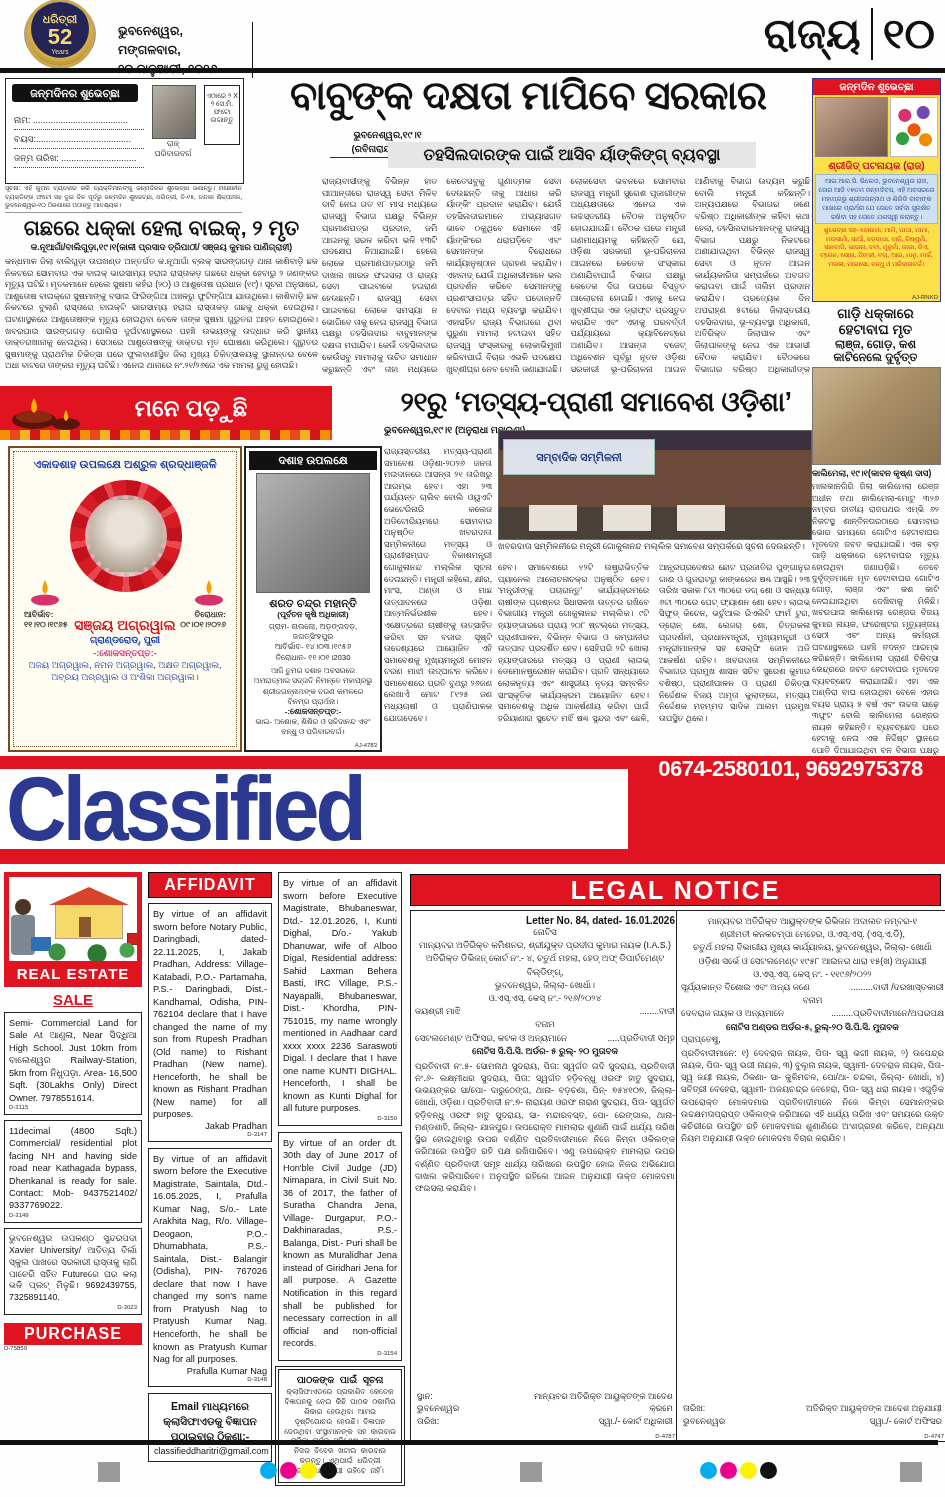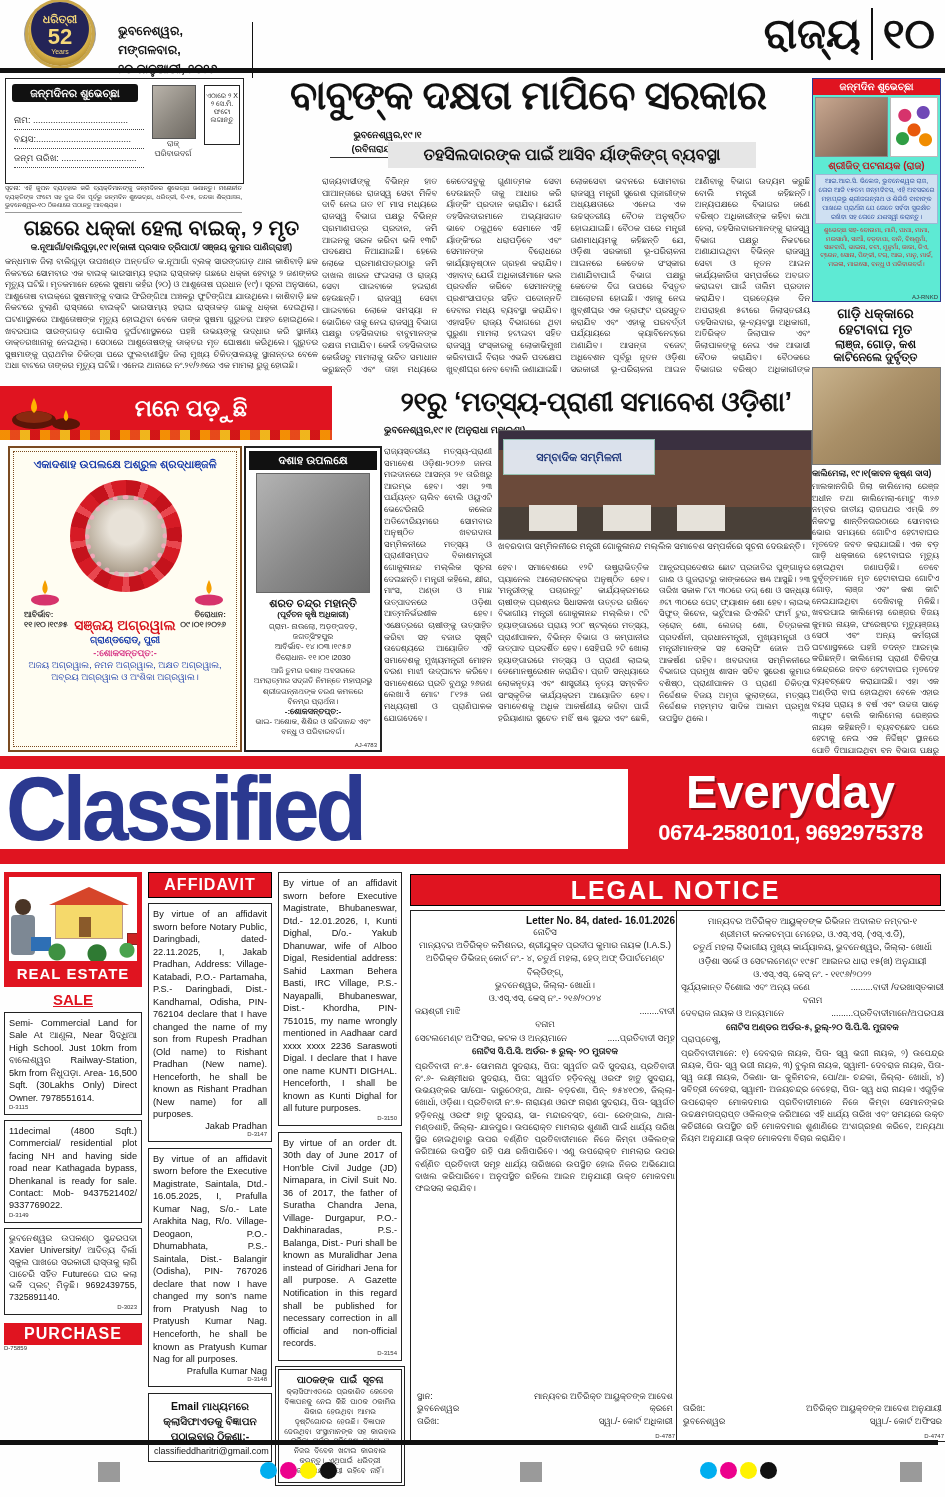--- a/index.html
+++ b/index.html
@@ -82,21 +82,21 @@
   <section class="abs" style="left:248px;top:74px;width:560px;">
     <h1 class="c" style="margin:0;font-size:40px;line-height:1.05;letter-spacing:-1px;">ବାବୁଙ୍କ ଦକ୍ଷତା ମାପିବେ ସରକାର</h1>
   </section>
   <div class="abs c b" style="left:330px;top:128px;width:115px;font-size:9.5px;line-height:1.5;border-bottom:1px solid #333;">
     <div>ଭୁବନେଶ୍ୱର,୧୯।୧</div>
     <div>(ରବିନାରାୟଣ ଜେନା)</div>
   </div>
   <div class="abs c b" style="left:388px;top:142px;width:368px;height:26px;background:#e6e6e6;font-size:16px;line-height:26px;">ତହସିଲଦାରଙ୍କ ପାଇଁ ଆସିବ ର୍ୟାଙ୍କିଙ୍ଗ୍ ବ୍ୟବସ୍ଥା</div>
   <div class="abs j odia-body" style="left:322px;top:176px;width:488px;height:206px;column-count:4;column-gap:9px;column-rule:none;font-size:8.5px;">ରାଜ୍ୟବାସୀଙ୍କୁ ବିଭିନ୍ନ ହାତ ପାଆନ୍ତାରେ ରାଜସ୍ୱ ସେବା ମିଳିବ ଦାବି ନେଇ ଗତ ୧୮ ମାସ ମଧ୍ୟରେ ରାଜସ୍ୱ ବିଭାଗ ପକ୍ଷରୁ ବିଭିନ୍ନ ପ୍ରମାଣପତ୍ର ପ୍ରଦାନ, ଜମି ଆଇନକୁ ସରଳ କରିବା ଭଳି ୧୩ଟି ପଦକ୍ଷେପ ନିଆଯାଇଛି। ହେଲେ ଲୋକେ ପ୍ରମାଣପତ୍ରଠାରୁ ଜମି ଦାଖଲ ଖାରଜ ଫଇସଲା ଓ ରାଜ୍ୟ ସେବା ପାଇବାକେ ହଇରାଣ ହେଉଛନ୍ତି। ରାଜସ୍ୱ ସେବା ପାଇବାରେ ଲୋକେ ସମସ୍ୟା ନ ଭୋଗିବେ ତାକୁ ନେଇ ରାଜସ୍ୱ ବିଭାଗ ପକ୍ଷରୁ ତହସିଲଦାର ବାବୁମାନଙ୍କ ଦକ୍ଷତା ମପାଯିବ। କେଉଁ ତହସିଲଦାର କେଉଁସବୁ ମାମଲାକୁ ଉଚିତ ସମାଧାନ କରୁଛନ୍ତି ଏବଂ ତାହା ମଧ୍ୟରେ କେତେସବୁକୁ ଗୁଣାତ୍ମକ ସେବା ଦେଉଛନ୍ତି ତାକୁ ଆଧାର କରି ର୍ୟାଙ୍କିଂ ପ୍ରଦାନ କରାଯିବ। ଯେଉଁ ତହସିଲଦାରମାନେ ଅଭ୍ୟାସଗତ ଭାବେ ଠକୁଥିବେ ସେମାନେ ଏହି ର୍ୟାଙ୍କିଂରେ ଧରାପଡ଼ିବେ ଏବଂ ସେମାନଙ୍କ ବିରୋଧରେ କାର୍ଯ୍ୟାନୁଷ୍ଠାନ ଗ୍ରହଣ କରାଯିବ। ଏହାବାଦ୍ ଯେଉଁ ଅଧିକାରୀମାନେ ଭଲ ପ୍ରଦର୍ଶନ କରିବେ ସେମାନଙ୍କୁ ପ୍ରଶଂସାପତ୍ର ସହିତ ପଦୋନ୍ନତି ଦେବାର ମଧ୍ୟ ବ୍ୟବସ୍ଥା କରାଯିବ। ଏହାସହିତ ରାଜ୍ୟ ବିଭାଗରେ ଥିବା ପୁରୁଣା ମାମଲା ହଟାଇବା ସହିତ ରାଜସ୍ୱ ସଂସ୍କାରକୁ ଲୋକାଭିମୁଖୀ କରିବାପାଇଁ ବିଚାର ଏଭଳି ପଦକ୍ଷେପ ଖୁବ୍‌ଶୀଘ୍ର ନେବ ବୋଲି ଜଣାଯାଇଛି। ଲୋକସେବା ଭବନରେ ସୋମବାର ରାଜସ୍ୱ ମନ୍ତ୍ରୀ ସୁରେଶ ପୂଜାରୀଙ୍କ ଅଧ୍ୟକ୍ଷତାରେ ଏନେଇ ଏକ ଉଚ୍ଚସ୍ତରୀୟ ବୈଠକ ଅନୁଷ୍ଠିତ ହୋଇଯାଇଛି। ବୈଠକ ପରେ ମନ୍ତ୍ରୀ ଗଣମାଧ୍ୟମକୁ କହିଛନ୍ତି ଯେ, ଓଡ଼ିଶା ସରକାରୀ ଭୂ-ପରିଚାଳନା ଆଇନରେ କେତେକ ସଂସ୍କାର ଅଣାଯିବାପାଇଁ ବିଭାଗ ପକ୍ଷରୁ କେତେକ ଦିଗ ଉପରେ ବିସ୍ତୃତ ଆଲୋଚନା ହୋଇଛି। ଏହାକୁ ନେଇ ଖୁବ୍‌ଶୀଘ୍ର ଏକ ଡ୍ରାଫ୍ଟ ପ୍ରସ୍ତୁତ କରାଯିବ ଏବଂ ଏହାକୁ ପରବର୍ତ୍ତୀ ପର୍ଯ୍ୟାୟରେ କ୍ୟାବିନେଟ୍‌ରେ ଅଣାଯିବ। ଆସନ୍ତା ବଜେଟ୍ ଅଧିବେଶନ ପୂର୍ବରୁ ନୂତନ ଓଡ଼ିଶା ସରକାରୀ ଭୂ-ପରିଚାଳନା ଆଇନ ଆଣିବାକୁ ବିଭାଗ ଉଦ୍ୟମ କରୁଛି ବୋଲି ମନ୍ତ୍ରୀ କହିଛନ୍ତି। ଅନ୍ୟପକ୍ଷରେ ବିଭାଗର ଜଣେ ବରିଷ୍ଠ ଅଧିକାରୀଙ୍କ କହିବା କଥା ହେଲା, ତହସିଲଦାରମାନଙ୍କୁ ରାଜସ୍ୱ ବିଭାଗ ପକ୍ଷରୁ ନିକଟରେ ଅଣାଯାଇଥିବା ବିଭିନ୍ନ ରାଜସ୍ୱ ସେବା ଓ ନୂତନ ଆଇନ କାର୍ଯ୍ୟକାରିତା ସମ୍ପର୍କରେ ଅବଗତ କରାଇବା ପାଇଁ ତାଲିମ ପ୍ରଦାନ କରାଯିବ। ପ୍ରତ୍ୟେକ ଦିନ ଅପରାହ୍ଣ ୫ଟାରେ ଜିଲାସ୍ତରୀୟ ତହସିଲଦାର, ଭୂ-ବ୍ୟବସ୍ଥା ଅଧିକାରୀ, ଅତିରିକ୍ତ ଜିଲାପାଳ ଏବଂ ଜିଲାପାଳଙ୍କୁ ନେଇ ଏକ ଆଭାସୀ ବୈଠକ କରାଯିବ। ବୈଠକରେ ବିଭାଗର ବରିଷ୍ଠ ଅଧିକାରୀଙ୍କ ସହିତ ଅତିରିକ୍ତ ମୁଖ୍ୟଶାସନ ସଚିବ ତଥା ଉନ୍ନୟନ ଆୟୁକ୍ତଙ୍କ ପର୍ଯ୍ୟନ୍ତ ବରିଷ୍ଠ ଅଧିକାରୀ ରହିବେ। କେଉଁ ଦିନ କେଉଁ ଅଧିକାରୀଙ୍କୁ ନେଇ ଆଭାସୀ ବୈଠକ କରାଯିବ ତାହା ନିର୍ଦ୍ଦିଷ୍ଟ କରାଯିବ। ଏନେଇ ଖୁବ୍‌ଶୀଘ୍ର ବିଭାଗ ପକ୍ଷରୁ ଏକ ନିର୍ଦ୍ଦେଶନାମା ଜାରି ହେବ ବୋଲି ବିଭାଗ ପକ୍ଷରୁ ଜଣାଯାଇଛି।</div>
 
-  <section class="abs" style="left:812px;top:78px;width:127px;height:222px;border:1.5px solid #2b3990;background:#5eead4;">
+  <section class="abs" style="left:812px;top:78px;width:127px;height:222px;border:1.5px solid #2b3990;background:#fde047;">
     <div class="redhdr" style="height:16px;font-size:10px;line-height:16px;">ଜନ୍ମଦିନ ଶୁଭେଚ୍ଛା</div>
     <div style="display:flex;gap:2px;padding:2px;">
       <div class="ph-color" style="width:72px;height:58px;border:1px solid #888;"></div>
       <div style="width:46px;height:58px;background:
         radial-gradient(circle at 30% 30%,#d6336c 6px,transparent 7px),
         radial-gradient(circle at 70% 25%,#7048b6 6px,transparent 7px),
         radial-gradient(circle at 50% 55%,#e8590c 6px,transparent 7px),
         radial-gradient(circle at 25% 70%,#2f9e44 6px,transparent 7px),
         radial-gradient(circle at 75% 72%,#f08c00 6px,transparent 7px),#fff;border:1px solid #bbb;"></div>
     </div>
@@ -189,21 +189,20 @@
   <div class="abs j odia-body" style="left:498px;top:562px;width:312px;height:190px;column-count:2;column-gap:10px;font-size:8.4px;">
     <span>ହେବ। ସମାବେଶରେ ୧୨ଟି ଉଷ୍ଟ୍ରାଭିତ୍ତିକ ପ୍ୟାନେଲ ଆଲୋଚନାଚକ୍ର ଅନୁଷ୍ଠିତ ହେବ। ‘ମନ୍ତ୍ରୀଙ୍କୁ ପଚାରନ୍ତୁ’ କାର୍ଯ୍ୟକ୍ରମରେ ଚାଷୀଙ୍କ ପ୍ରଶ୍ନର ସିଧାସଳଖ ଉତ୍ତର ରଖିବେ ବିଭାଗୀୟ ମନ୍ତ୍ରୀ ଗୋକୁଳାନନ୍ଦ ମଲ୍ଲିକ। ୯ଟି ହ୍ୟାଙ୍ଗାରରେ ପ୍ରାୟ ୨୦୮ ଷ୍ଟଲ୍‌ରେ ମତ୍ସ୍ୟ, ପ୍ରାଣୀପାଳନ, ବିଭିନ୍ନ ବିଭାଗ ଓ କମ୍ପାନୀର ଉତ୍ପାଦ ପ୍ରଦର୍ଶିତ ହେବ। ସେହିପରି ୨ଟି ଖୋଲା ହ୍ୟାଙ୍ଗାରରେ ମତ୍ସ୍ୟ ଓ ପ୍ରାଣୀ ଲାଇଭ୍ ଡେମୋନଷ୍ଟ୍ରେଶନ କରାଯିବ। ପ୍ରତି ସନ୍ଧ୍ୟାରେ ଲୋକନୃତ୍ୟ ଏବଂ ଶାସ୍ତ୍ରୀୟ ନୃତ୍ୟ ସମ୍ବଳିତ ସାଂସ୍କୃତିକ କାର୍ଯ୍ୟକ୍ରମ ଆୟୋଜିତ ହେବ। ସମାବେଶକୁ ଅଧିକ ଆକର୍ଷଣୀୟ କରିବା ପାଇଁ ହରିୟାଣାର ସୁଚେତ ମଝିଁ</span>
     <span>ଷଣ୍ଢ ସୁନ୍ଦର ଏବଂ ଛେଳି, ଆନ୍ଧ୍ରପ୍ରଦେଶର ଛୋଟ ପ୍ରଜାତିର ପୁଙ୍ଗାନୁର ଗାଈ ଓ ଗୁଜରାଟରୁ କାଙ୍କରେଜ ଷଣ୍ଢ ଆସୁଛି। ୨୩ ତାରିଖ ସକାଳ ୮ଟା ୩୦ରେ ଡଗ୍ ଶୋ ଓ ସନ୍ଧ୍ୟା ୬ଟା ୩୦ରେ ପେଟ୍ ଫ୍ୟାଶନ ଶୋ ହେବ। ଲାଇଭ୍ ସିଫୁଡ୍ କିଚେନ, ଭର୍ଚୁଆଲ ରିଏଲିଟି ଫାର୍ମ ଟୁର, ଡ୍ରୋନ୍ ଶୋ, ଲେଜର୍ ଶୋ, ଚିତ୍ରକଳା ପ୍ରଦର୍ଶନୀ, ପ୍ରଧାନମନ୍ତ୍ରୀ, ମୁଖ୍ୟମନ୍ତ୍ରୀ ଓ ମନ୍ତ୍ରୀମାନଙ୍କ ସହ ସେଲ୍ଫି ଜୋନ ଅଡି ଆକର୍ଷଣ ରହିବ। ଖବରଦାତା ସମ୍ମିଳନୀରେ ବିଭାଗର ପ୍ରମୁଖ ଶାସନ ସଚିବ ସୁରେଶ କୁମାର ବଶିଷ୍ଠ, ପ୍ରାଣୀପାଳନ ଓ ପ୍ରାଣୀ ଚିକିତ୍ସା ନିର୍ଦ୍ଦେଶକ ବିଜୟ ଅମୃତା କୁଲାଙ୍ଗେ, ମତ୍ସ୍ୟ ନିର୍ଦ୍ଦେଶକ ମହମ୍ମଦ ସାଦିକ ଆଲମ ପ୍ରମୁଖ ଉପସ୍ଥିତ ଥିଲେ।</span>
   </div>
 
   <section class="abs" style="left:0;top:756px;width:945px;height:108px;background:#e01420;">
     <div class="abs" style="left:0;top:13px;width:628px;height:80px;background:#fff;display:flex;align-items:center;">
       <span style="font-weight:bold;font-size:84px;color:#2b3990;letter-spacing:-4px;line-height:1;transform:scaleY(1.08);margin-left:6px;">Classified</span>
     </div>
     <div class="abs" style="left:636px;top:0;width:309px;height:108px;color:#fff;text-align:center;">
-      <div style="font-weight:bold;font-size:47px;line-height:1.2;margin-top:8px;text-shadow:2px 2px 0 #8c0d14;">Everyday</div>
       <div style="font-weight:bold;font-size:22px;letter-spacing:-0.5px;">0674-2580101, 9692975378</div>
     </div>
   </section>
 
   <section class="abs" style="left:4px;top:872px;width:138px;">
     <div style="background:#e01420;padding:5px;">
       <div style="background:#fff;height:84px;position:relative;overflow:hidden;">
         <div class="abs" style="left:46px;top:26px;width:66px;height:34px;background:#f5d96b;border:1px solid #b98;"></div>
         <div class="abs" style="left:40px;top:10px;width:0;height:0;border-left:40px solid transparent;border-right:40px solid transparent;border-bottom:18px solid #d6452a;"></div>
         <div class="abs" style="left:70px;top:40px;width:12px;height:20px;background:#8a5a2a;"></div>

